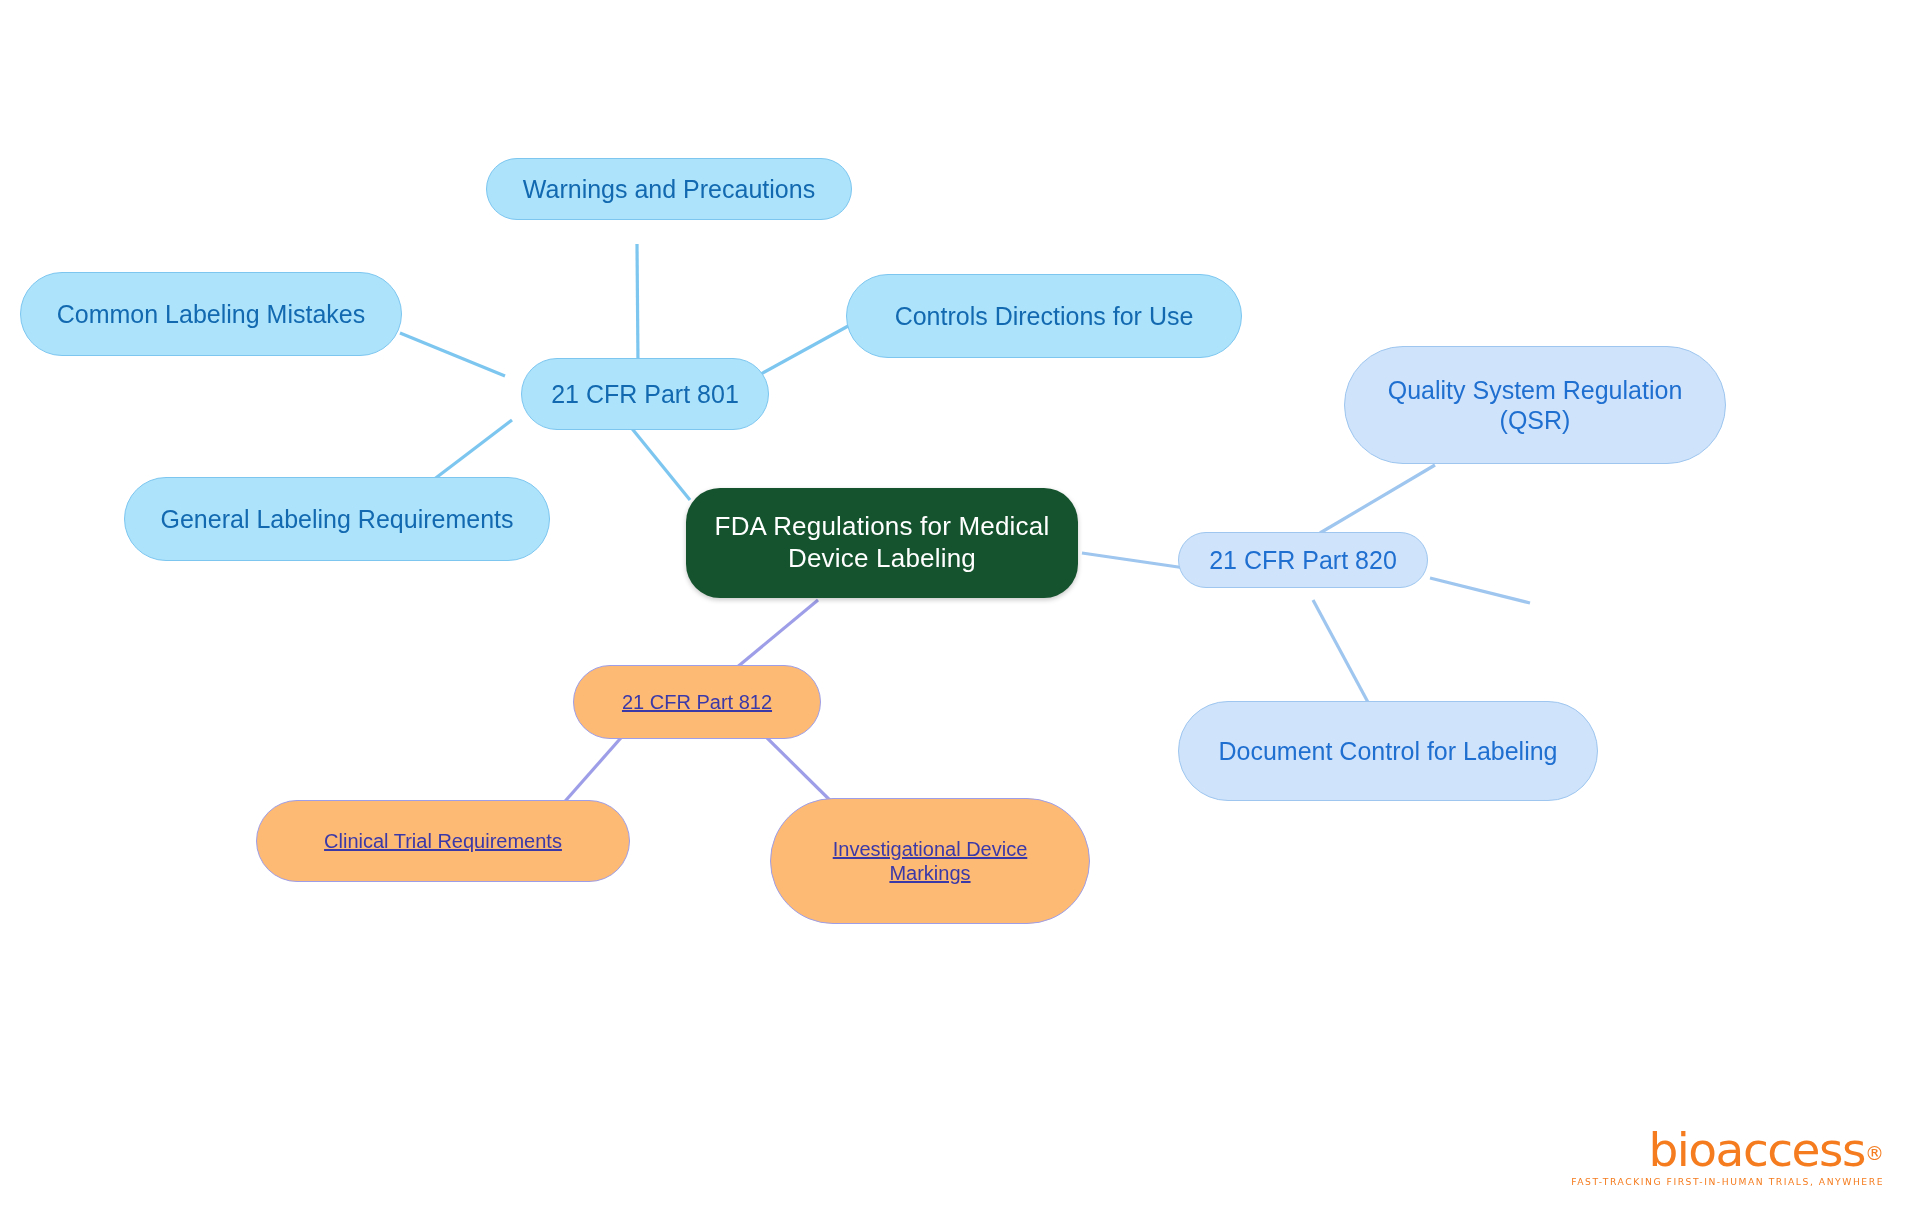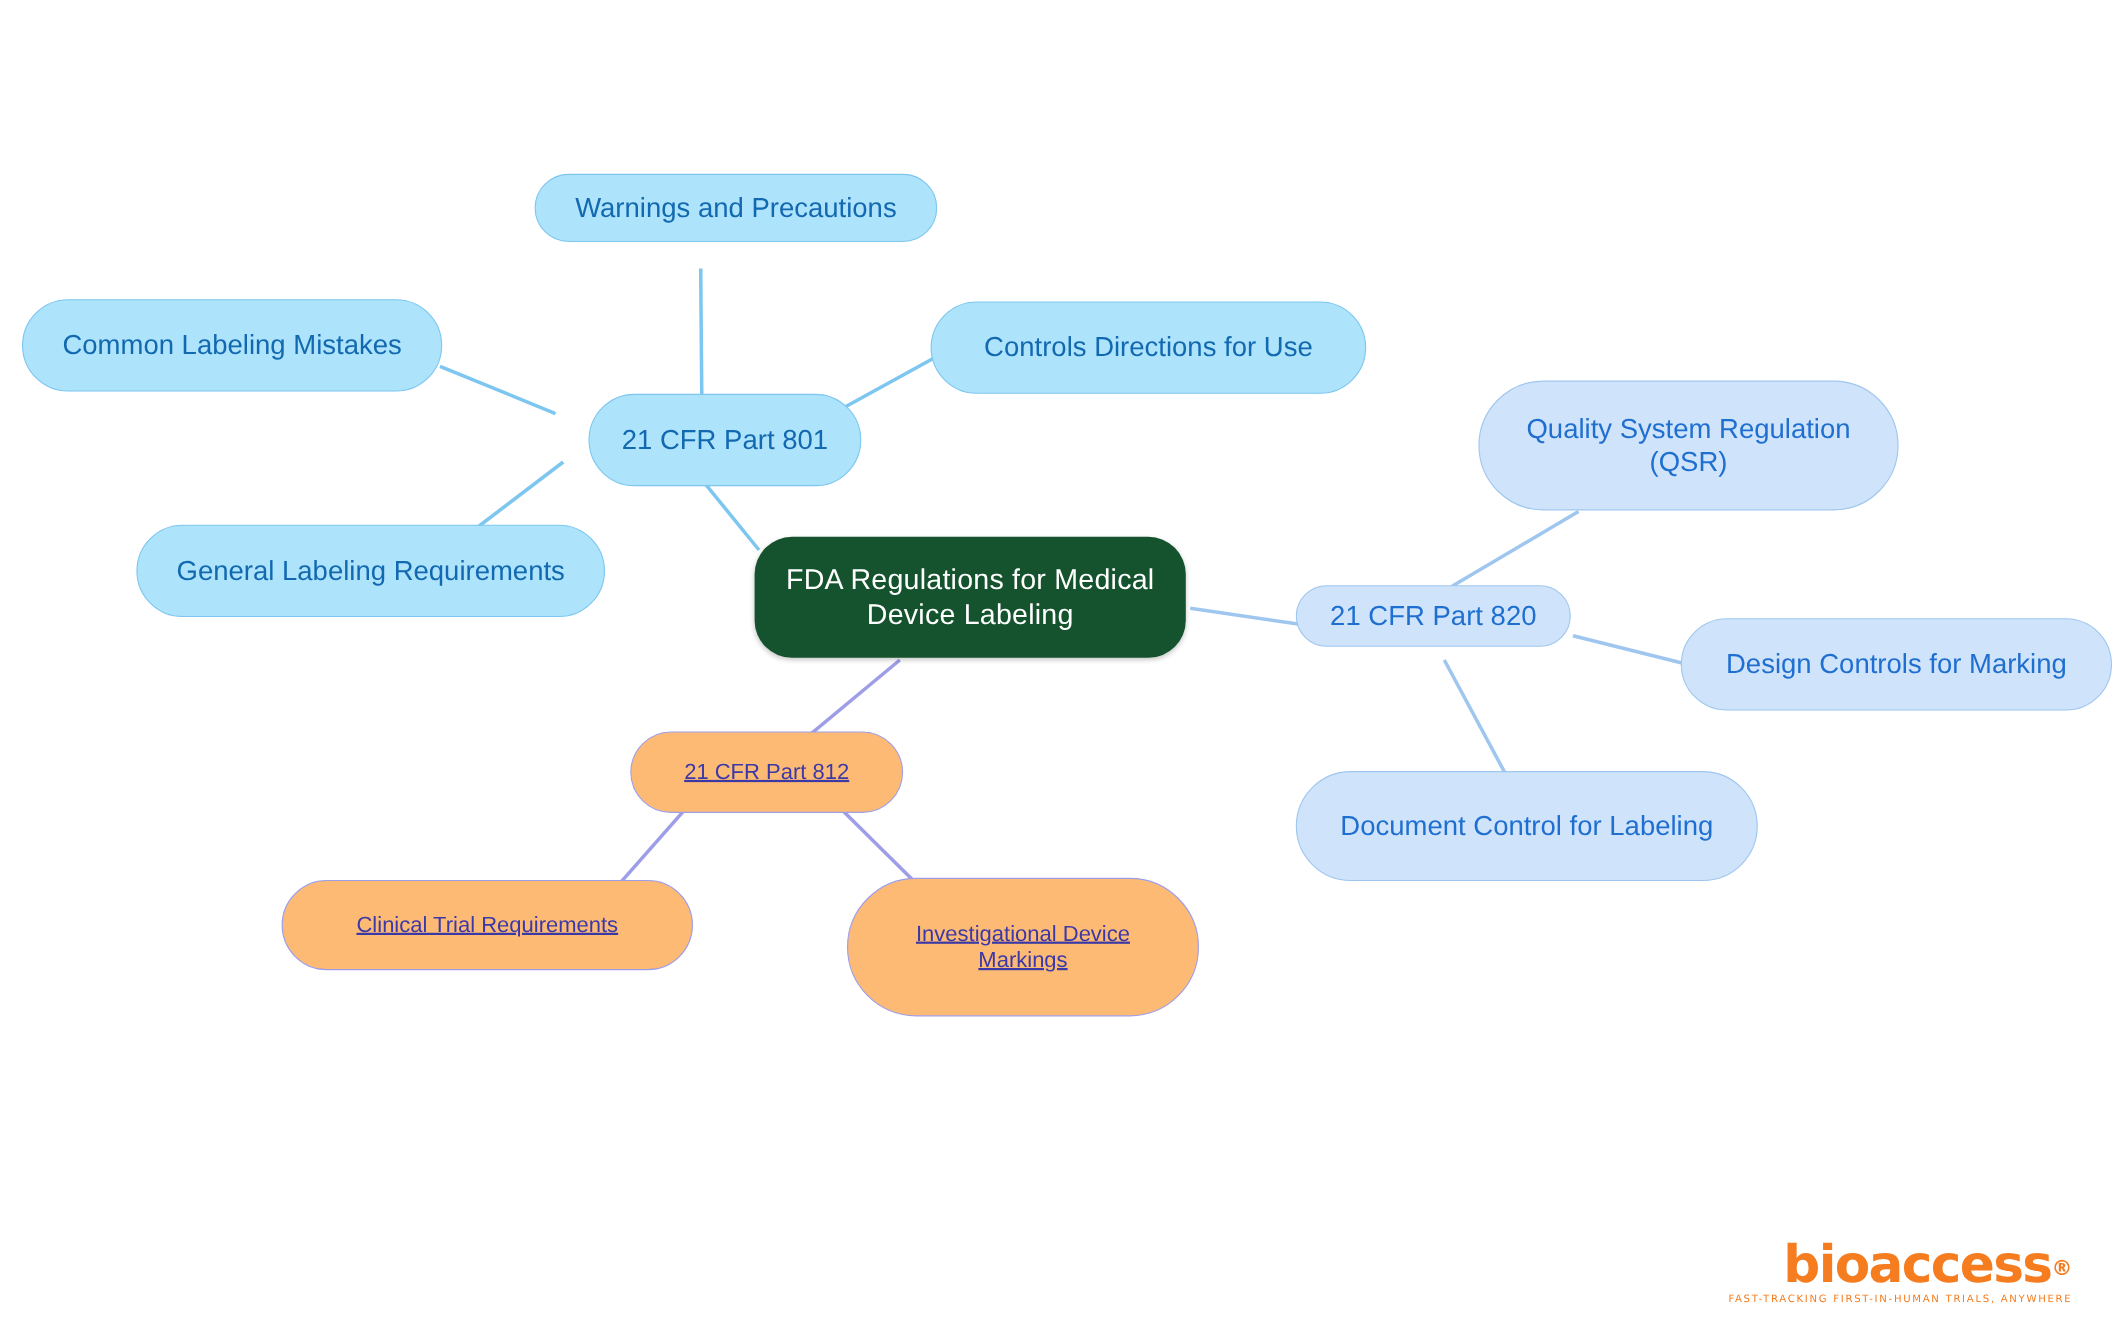--- a/index.html
+++ b/index.html
@@ -63,21 +63,21 @@
   
   .logo{
     position:absolute;
     right:36px;
     bottom:28px;
     text-align:right;
     user-select:none;
   }
   .logo .word{
     font-family:"DejaVu Sans", sans-serif;
-    font-weight:bold;
+    font-weight:normal;
     font-size:47px;
     color:#f57c1f;
     letter-spacing:-1.5px;
     line-height:1;
     position:relative;
     display:inline-block;
   }
   .logo .reg{
     font-size:19px;
     vertical-align:super;
@@ -114,36 +114,35 @@
     <path d="M 1430 578 L 1530 603" stroke="#9ec6ef" stroke-width="3.2" fill="none"></path>
     <path d="M 1313 600 L 1370 706" stroke="#9ec6ef" stroke-width="3.2" fill="none"></path>
 
     <path d="M 627 731 L 545 824" stroke="#9e9ee8" stroke-width="3.2" fill="none"></path>
     <path d="M 760 731 L 850 820" stroke="#9e9ee8" stroke-width="3.2" fill="none"></path>
   </svg>
 
   <div class="node root" style="left:686px; top:488px; width:392px; height:110px;">FDA Regulations for Medical
 Device Labeling</div>
 
-  <div class="node blueA" style="left:535px; top:358px; width:248px; height:84px;">21 CFR Part 801</div>
+  <div class="node blueA" style="left:521px; top:358px; width:248px; height:72px;">21 CFR Part 801</div>
 
   <div class="node blueA" style="left:486px; top:158px; width:366px; height:62px;">Warnings and Precautions</div>
 
   <div class="node blueA" style="left:846px; top:274px; width:396px; height:84px;">Controls Directions for Use</div>
 
   <div class="node blueA" style="left:20px; top:272px; width:382px; height:84px;">Common Labeling Mistakes</div>
 
   <div class="node blueA" style="left:124px; top:477px; width:426px; height:84px;">General Labeling Requirements</div>
 
   <div class="node blueB" style="left:1178px; top:532px; width:250px; height:56px;">21 CFR Part 820</div>
 
   <div class="node blueB" style="left:1344px; top:346px; width:382px; height:118px;">Quality System Regulation
 (QSR)</div>
 
-  <div class="node blueB" style="left:1528px; top:562px; width:392px; height:84px;">Design Controls for Marking</div>
 
   <div class="node blueB" style="left:1178px; top:701px; width:420px; height:100px;">Document Control for Labeling</div>
 
   <div class="node purple" style="left:573px; top:665px; width:248px; height:74px;">21 CFR Part 812</div>
 
   <div class="node purple" style="left:256px; top:800px; width:374px; height:82px;">Clinical Trial Requirements</div>
 
   <div class="node purple" style="left:770px; top:798px; width:320px; height:126px;">Investigational Device
 Markings</div>
 

